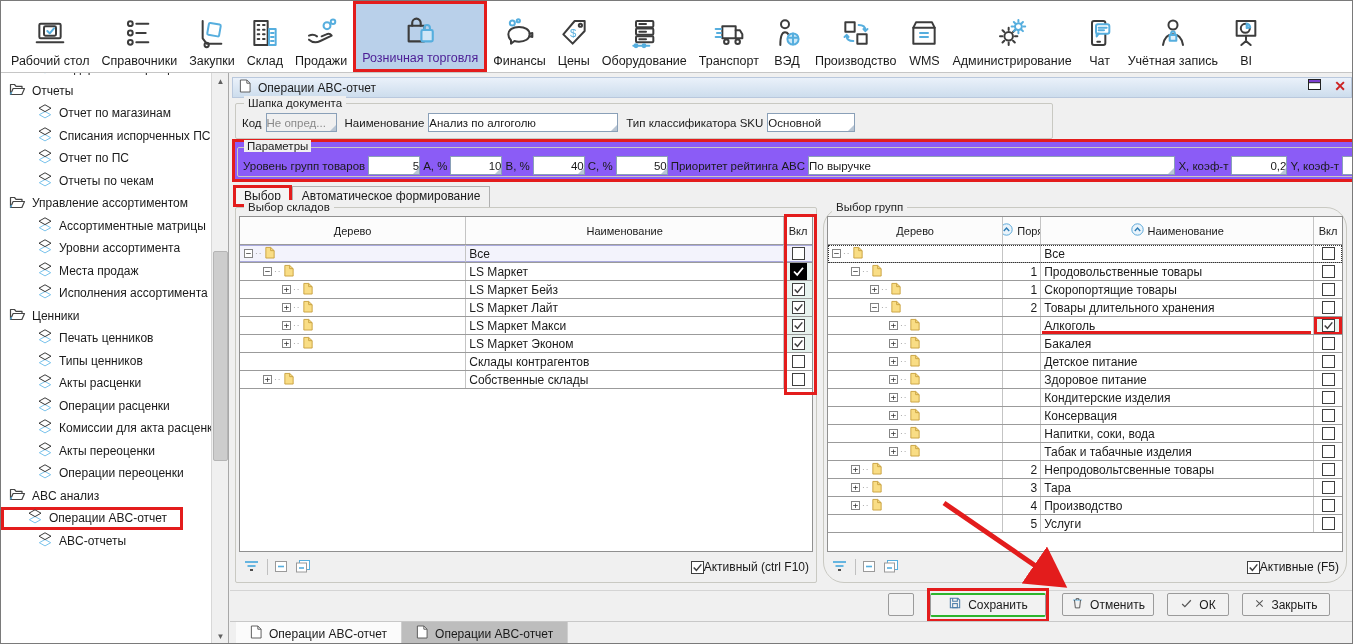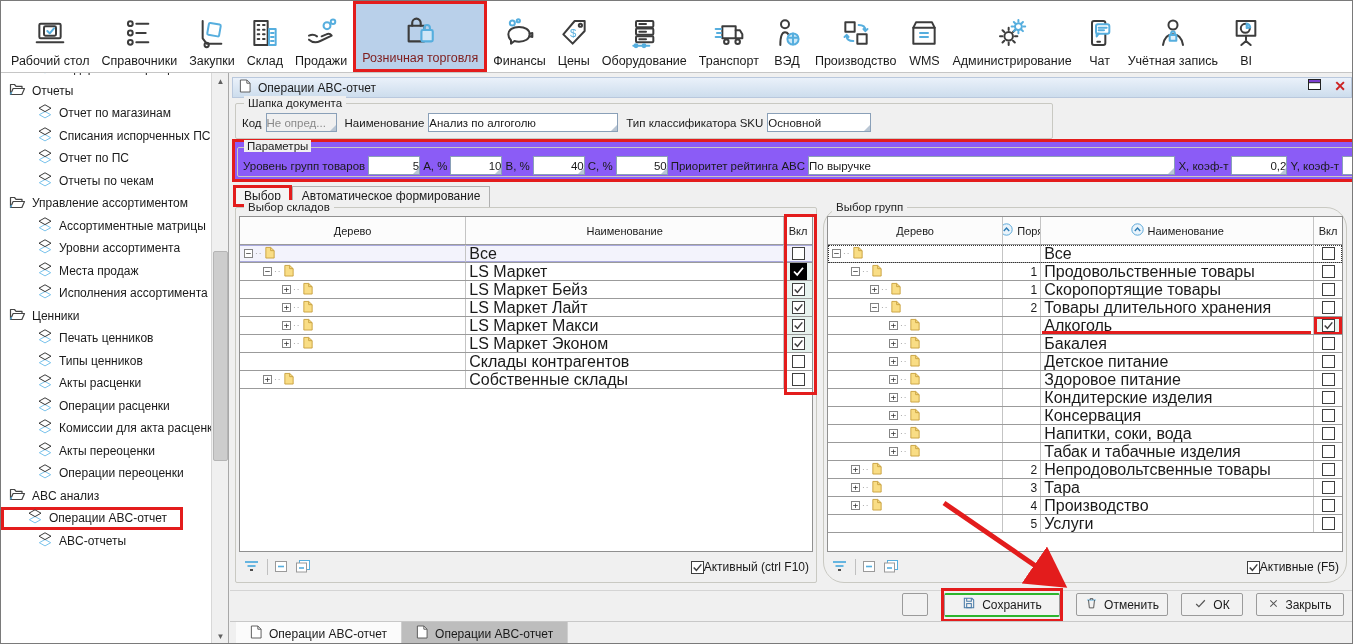--- a/index.html
+++ b/index.html
@@ -8,21 +8,21 @@
          border:1px solid #7a7a7a; overflow:hidden; font-size:12px; color:#1a1a1a; }
 
   
   #toolbar { position:absolute; left:0; top:0; width:1353px; height:72px; background:#fff;
              border-bottom:1px solid #c6c6c6; display:flex; align-items:stretch; padding-left:4px; }
   .tb-item { display:flex; flex-direction:column; align-items:center; justify-content:flex-end;
              padding:3px 6px 4px; cursor:default; }
   .tb-item .tb-icon { height:42px; display:flex; align-items:center; justify-content:center; }
   .tb-label { font-size:12.5px; white-space:nowrap; color:#1a1a1a; }
   .tb-item.sel { background:#b9d0ea; border:3px solid #e31c1c; }
-  .tb-item.sel .tb-label { color:#7f1d1d; }
+  .tb-item.sel .tb-label { color:#4c1d95; }
 
   
   #sidebar { position:absolute; left:0; top:72px; width:228px; height:571px; background:#fff;
              border-right:1px solid #a8a8a8; overflow:hidden; }
   #sb-list { position:absolute; left:0; top:-16px; right:17px; }
   .sb-item { height:22.5px; display:flex; align-items:center; gap:6px; padding-left:36px;
              white-space:nowrap; cursor:default; }
   .sb-item.folder { padding-left:8px; }
   .sb-item.hl { border:3px solid #e31c1c; padding-left:23px; width:182px; }
   
@@ -80,21 +80,21 @@
   .th { display:flex; align-items:center; justify-content:center; gap:4px; font-size:11px;
         border-right:1px solid #c4c4c4; overflow:hidden; white-space:nowrap; }
   .th:last-child { border-right:none; }
   .trow { display:flex; height:18px; border-bottom:1px solid #9b9b9b; background:#fff; position:relative; }
   .trow.sel-lav { background:#f3f3fc; box-shadow:inset 0 1px 0 #a9a9dd, inset 0 -1px 0 #a9a9dd; }
   .trow.dotted { outline:1px dotted #333; outline-offset:-1px; }
   .cell { border-right:1px solid #c4c4c4; display:flex; align-items:center; overflow:hidden; }
   .cell:last-child { border-right:none; }
   .cell.tree { gap:2px; }
   .cell.order { justify-content:flex-end; padding-right:3px; font-size:12px; }
-  .cell.name { padding-left:3px; font-size:16px; white-space:nowrap; position:relative; }
+  .cell.name { padding-left:3px; font-size:12px; white-space:nowrap; position:relative; }
   .cell.name.red-underline::after { content:''; position:absolute; left:1px; right:2px; bottom:0;
         height:3px; background:#e31c1c; }
   .cell.chk { justify-content:center; position:relative; }
   .cell.chk.on { background:#e7f3ef; }
   .cell.chk.red-cell::before { content:''; position:absolute; inset:-1px 0px -1px 0px;
         border:3px solid #e31c1c; pointer-events:none; }
   .exp { width:9px; height:9px; border:1px solid #848484; background:#fff; font-size:9px; line-height:7px;
          display:inline-flex; align-items:center; justify-content:center; color:#333; flex:none;
          font-family:"DejaVu Sans Mono", monospace; }
   .dots { color:#999; font-size:8px; letter-spacing:1px; flex:none; }
@@ -107,21 +107,21 @@
              border:3px solid #e31c1c; pointer-events:none; z-index:5; }
 
   .gfooter { position:absolute; left:3px; right:3px; bottom:3px; height:24px; display:flex;
              align-items:center; gap:6px; padding:0 4px; }
   .gfooter .vsep { width:1px; height:16px; background:#c0c0c0; }
   .gfooter .spacer { flex:1; }
   .chk-label { font-size:12px; display:flex; align-items:center; }
 
   
   #btnbar { position:absolute; left:0; right:0; top:515px; height:28px; border-top:1px solid #d4d4d4;
-            display:flex; align-items:center; justify-content:flex-end; gap:13px; padding-right:10px; }
+            display:flex; align-items:center; justify-content:flex-end; gap:13px; padding-right:24px; }
   .btn { height:23px; background:#f2f2f2; border:1px solid #9b9b9b; border-radius:2px; display:flex;
          align-items:center; justify-content:center; gap:6px; font-size:12px; padding:0 12px; cursor:default; }
   #save-wrap { border:3px solid #e31c1c; padding:2px 0; background:#f0f0f0; }
   #save-wrap .btn { border-top:2px solid #2db52d; border-bottom:2px solid #2db52d; width:116px; height:24px; }
   .iconbtn { width:26px; height:23px; }
 
   
   #bottom-tabs { position:absolute; left:0; right:0; top:546px; height:24px; background:#f0f0f0;
                  border-top:1px solid #c8c8c8; display:flex; align-items:stretch; padding-left:6px; }
   .btab { display:flex; align-items:center; gap:7px; padding:0 14px; font-size:12px; background:#fbfbfb;
@@ -514,21 +514,21 @@
   </div>
 
   <div class="groupbox" id="hdr-group">
     <span class="legend">Шапка документа</span>
     <div class="frow">
       <span class="flabel">Код</span>
       <span class="field dis" style="width:71px">Не опред...</span>
       <span class="flabel" style="margin-left:4px">Наименование</span>
       <span class="field" style="width:190px">Анализ по алгоголю</span>
       <span class="flabel" style="margin-left:4px">Тип классификатора SKU</span>
-      <span class="field" style="width:104px">Основной</span>
+      <span class="field" style="width:88px">Основной</span>
     </div>
   </div>
 
   <div id="params-red">
     <div id="params-group">
       <span class="legend">Параметры</span>
       <div id="params-row">
         <span class="flabel">Уровень групп товаров</span>
         <span class="field num" style="width:52px">5</span>
         <span class="flabel">A, %</span>

